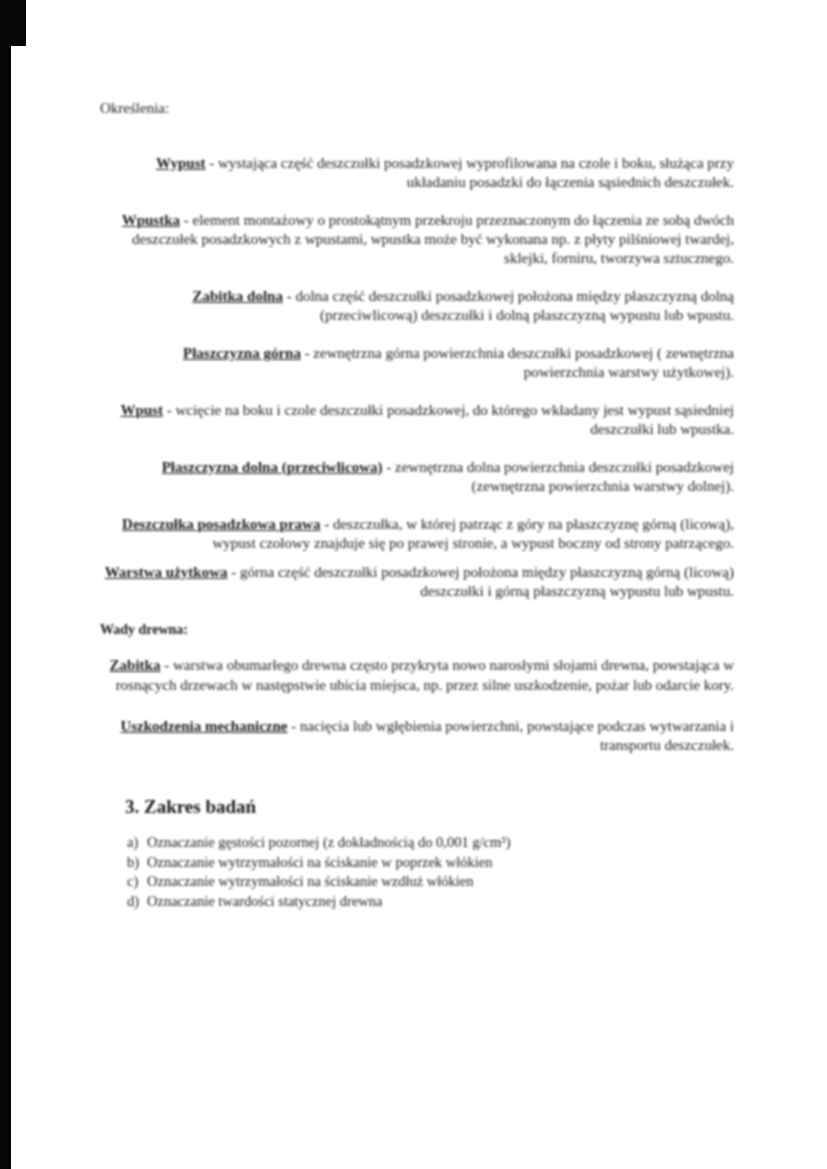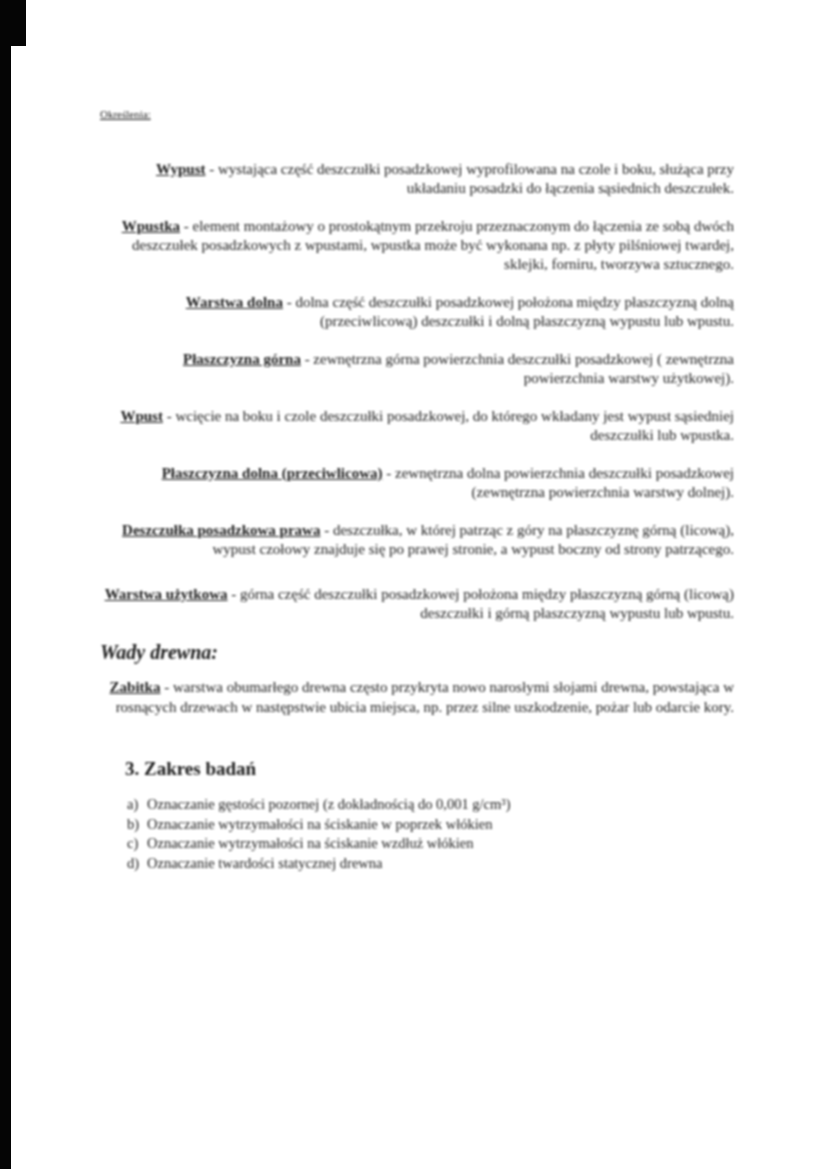--- a/index.html
+++ b/index.html
@@ -6,29 +6,29 @@
   body{
     width:827px;height:1169px;background:#ffffff;position:relative;overflow:hidden;
     font-family:"Liberation Serif","DejaVu Serif",serif;color:#1b1b1b;
   }
   .artifact-bar{position:absolute;left:0;top:0;width:11px;height:1169px;background:#050505;}
   .artifact-corner{position:absolute;left:0;top:0;width:26px;height:46px;background:#050505;}
   .content{
     position:absolute;left:100px;top:95px;width:634px;
     filter:blur(0.8px);
   }
-  .h1{font-size:11px;line-height:19px;margin:10px 0 36px 0;font-weight:normal;text-decoration:underline;}
+  .h1{font-size:15px;line-height:19px;margin:4px 0 36px 0;font-weight:normal;}
   .def{font-size:15px;line-height:19px;margin:0 0 19px 0;text-align:right;}
   .def .term{font-weight:bold;text-decoration:underline;}
   .def .desc{font-weight:normal;}
-  .mb26{margin-bottom:26px;}
+  .mb26{margin-bottom:10px;}
   .mb27{margin-bottom:27px;}
   .mb22{margin-bottom:22px;}
   .defect{line-height:20px;}
-  .h2{font-size:20px;line-height:20px;font-weight:bold;margin:0 0 15px 0;font-style:italic;}
+  .h2{font-size:14px;line-height:20px;font-weight:bold;margin:0 0 15px 0;}
   .h3{font-size:19px;line-height:24px;font-weight:bold;margin:40px 0 14px 25px;}
   .tests{margin-left:27px;font-size:14.5px;line-height:19.5px;}
   .test-item{display:flex;}
   .test-item .letter{width:20px;flex:0 0 20px;}
   .test-item .txt{flex:1;}
 </style>
 </head>
 <body>
 
 <div class="artifact-bar"></div>
@@ -42,21 +42,21 @@
     <span class="term">Wypust</span>
     <span class="desc">- wystająca część deszczułki posadzkowej wyprofilowana na czole i boku, służąca przy układaniu posadzki do łączenia sąsiednich deszczułek.</span>
   </p>
 
   <p class="def">
     <span class="term">Wpustka</span>
     <span class="desc">- element montażowy o prostokątnym przekroju przeznaczonym do łączenia ze sobą dwóch deszczułek posadzkowych z wpustami, wpustka może być wykonana np. z płyty pilśniowej twardej, sklejki, forniru, tworzywa sztucznego.</span>
   </p>
 
   <p class="def">
-    <span class="term">Warstwa dolna</span>
+    <span class="term">Zabitka dolna</span>
     <span class="desc">- dolna część deszczułki posadzkowej położona między płaszczyzną dolną (przeciwlicową) deszczułki i dolną płaszczyzną wypustu lub wpustu.</span>
   </p>
 
   <p class="def">
     <span class="term">Płaszczyzna górna</span>
     <span class="desc">- zewnętrzna górna powierzchnia deszczułki posadzkowej ( zewnętrzna powierzchnia warstwy użytkowej).</span>
   </p>
 
   <p class="def">
     <span class="term">Wpust</span>
@@ -79,20 +79,24 @@
   </p>
 
 
   <p class="h2">Wady drewna:</p>
 
   <p class="def defect mb22">
     <span class="term">Zabitka</span>
     <span class="desc">- warstwa obumarłego drewna często przykryta nowo narosłymi słojami drewna, powstająca w rosnących drzewach w następstwie ubicia miejsca, np. przez silne uszkodzenie, pożar lub odarcie kory.</span>
   </p>
 
+  <p class="def">
+    <span class="term">Uszkodzenia mechaniczne</span>
+    <span class="desc">- nacięcia lub wgłębienia powierzchni, powstające podczas wytwarzania i transportu deszczułek.</span>
+  </p>
 
   <p class="h3">3. Zakres badań</p>
 
   <div class="tests">
     <div class="test-item">
       <span class="letter">a)</span>
       <span class="txt">Oznaczanie gęstości pozornej (z dokładnością do 0,001 g/cm³)</span>
     </div>
     <div class="test-item">
       <span class="letter">b)</span>

